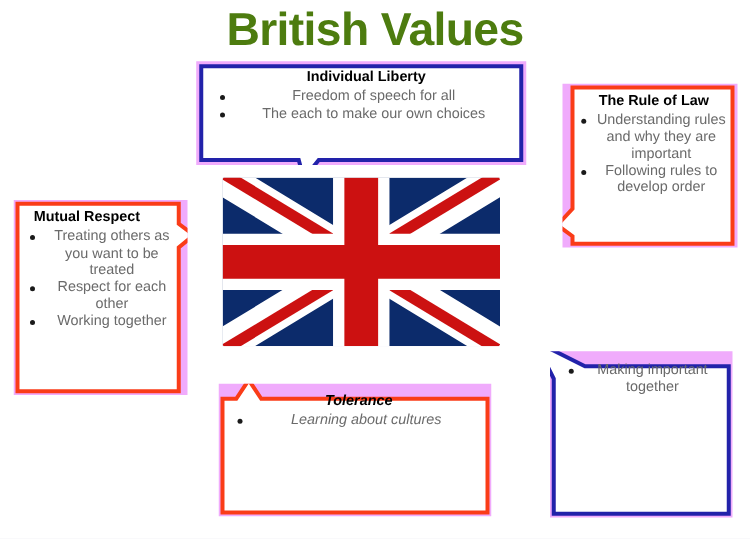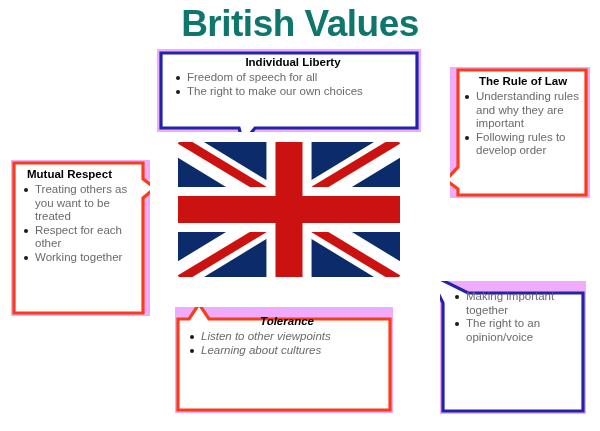--- a/index.html
+++ b/index.html
@@ -16,21 +16,21 @@
     overflow: hidden;
   }
   #page-title {
     position: absolute;
     left: 0;
     top: 2px;
     width: 600px;
     text-align: center;
     font-size: 37px;
     font-weight: bold;
-    color: #0f766e;
+    color: #4d7c0f;
     letter-spacing: -0.5px;
     line-height: 44px;
   }
 
   
   .callout {
     position: absolute;
     background: #f0abfc;
     box-sizing: border-box;
   }
@@ -39,20 +39,21 @@
     font-weight: bold;
     color: #000000;
     text-align: center;
     line-height: 14px;
     margin: 0 0 2px 0;
   }
   .callout ul {
     list-style: none;
     margin: 0;
     padding: 0;
+    text-align: center;
   }
   .callout li {
     position: relative;
     font-size: 11.5px;
     color: #6a6a6a;
     line-height: 13.5px;
     padding-left: 12px;
     margin-bottom: 0px;
   }
   .callout li::before {
@@ -149,21 +150,21 @@
   </div>
 
   <div class="callout" id="box-individual-liberty">
     <svg class="frame" viewBox="0 0 264 83" preserveAspectRatio="none">
       <path d="M4,4 H260 V79 H98 L86,94 L82,79 H4 Z" fill="#ffffff" stroke="#2222aa" stroke-width="3.2" stroke-linejoin="miter"></path>
     </svg>
     <div class="content">
       <div class="box-title">Individual Liberty</div>
       <ul>
         <li>Freedom of speech for all</li>
-        <li>The right to make our own choices</li>
+        <li>The each to make our own choices</li>
       </ul>
     </div>
   </div>
 
   <div class="callout" id="box-rule-of-law">
     <svg class="frame" viewBox="0 0 140 131" preserveAspectRatio="none">
       <path d="M8,3 H136 V128 H8 V122 L-4,113 L8,100 Z" fill="#ffffff" stroke="#fa3c18" stroke-width="3.2" stroke-linejoin="miter"></path>
     </svg>
     <div class="content">
       <div class="box-title">The Rule of Law</div>
@@ -188,31 +189,29 @@
     </div>
   </div>
 
   <div class="callout" id="box-tolerance">
     <svg class="frame" viewBox="0 0 218 106" preserveAspectRatio="none">
       <path d="M3,12 H14 L24,-3 L34,12 H215 V103 H3 Z" fill="#ffffff" stroke="#fa3c18" stroke-width="3.2" stroke-linejoin="miter"></path>
     </svg>
     <div class="content">
       <div class="box-title">Tolerance</div>
       <ul>
-        <li>Listen to other viewpoints</li>
         <li>Learning about cultures</li>
       </ul>
     </div>
   </div>
 
   <div class="callout" id="box-democracy">
     <svg class="frame" viewBox="0 0 146 133" preserveAspectRatio="none">
       <path d="M3,22 L-12,-8 L28,12 H143 V130 H3 Z" fill="#ffffff" stroke="#2222aa" stroke-width="3.2" stroke-linejoin="miter"></path>
     </svg>
     <div class="content">
       <ul>
         <li>Making important together</li>
-        <li>The right to an opinion/voice</li>
       </ul>
     </div>
   </div>
 
 </div>
 
 </body></html>

